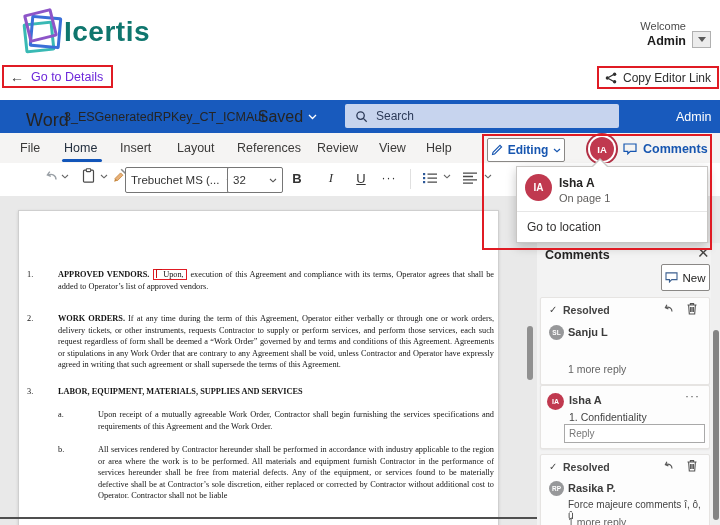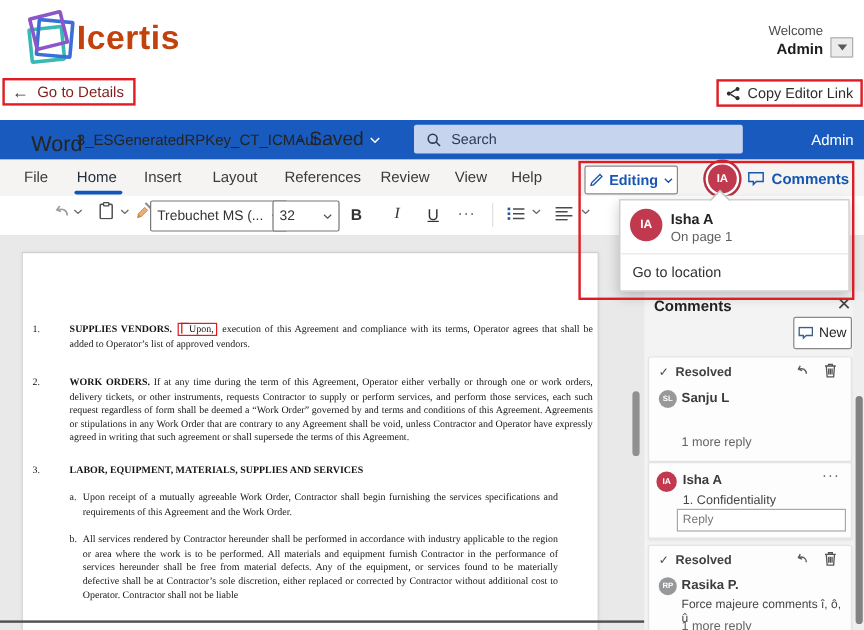--- a/index.html
+++ b/index.html
@@ -8,31 +8,31 @@
   .abs{position:absolute}
   svg{display:block}
 
   
   .app-header{left:0;top:0;width:720px;height:100px;background:#fff}
   .logo{left:14px;top:8px;width:150px;height:46px}
   .logo-sq{position:absolute;border-radius:2px}
   .sq-teal{left:10px;top:14px;width:24px;height:24px;border:3px solid #39b9b4;transform:rotate(-6deg)}
   .sq-blue{left:16px;top:8px;width:25px;height:26px;border:3px solid #3a6fd8;transform:rotate(5deg)}
   .sq-purple{left:12px;top:3px;width:23px;height:23px;border:3px solid #8d55c8;transform:rotate(-14deg)}
-  .logo-word{position:absolute;left:50px;top:8px;font-size:28px;font-weight:700;color:#c2410c;letter-spacing:.5px}
+  .logo-word{position:absolute;left:50px;top:8px;font-size:28px;font-weight:700;color:#0f766e;letter-spacing:.5px}
   .welcome-wrap{left:600px;top:20px;width:86px;text-align:right;line-height:1.25}
   .welcome-label{font-size:11px;color:#4a4a4a}
   .welcome-user{font-size:12.5px;font-weight:700;color:#1c1c1c}
   .user-caret-btn{left:692px;top:31px;width:17px;height:15px;background:#ececec;border:1px solid #b0b0b0;
                   display:flex;align-items:center;justify-content:center;cursor:pointer}
   .caret-down{width:0;height:0;border-left:4px solid transparent;border-right:4px solid transparent;border-top:5px solid #5a5a5a}
   .redbox{border:2px solid #e01b24}
   .goto-details{left:2px;top:65px;height:19px;padding:0 8px 0 6px;display:flex;align-items:center;gap:7px;cursor:pointer}
   .goto-details .arr{font-size:14px;color:#3a3a3a;line-height:1}
-  .goto-details .lbl{font-size:12.5px;color:#7f1d1d}
+  .goto-details .lbl{font-size:12.5px;color:#6d28d9}
   .copy-link{left:597px;top:66px;height:19px;padding:0 6px;display:flex;align-items:center;gap:6px;cursor:pointer}
   .copy-link .lbl{font-size:12px;color:#2e2e2e}
 
   
   .word-bar{left:0;top:100px;width:720px;height:33px;background:#185abd;color:#fff}
   .wb-app{left:26px;top:0;height:41px;font-size:18px;font-weight:400;display:flex;align-items:center}
   .wb-title{left:64px;top:0;height:33px;font-size:12.5px;display:flex;align-items:center}
   .wb-saved{left:248px;top:0;height:33px;font-size:16px;display:flex;align-items:center;gap:5px;cursor:pointer}
   .wb-search{left:345px;top:104px;width:264px;height:24px;background:#c7d4ee;border-radius:2px;
              display:flex;align-items:center;gap:8px;padding-left:10px;cursor:text}
@@ -65,21 +65,21 @@
 
   
   .content{left:0;top:196px;width:720px;height:329px;background:#e9e9e9}
   .doc-page{left:18px;top:210px;width:479px;height:315px;background:#fff;border:1px solid #cfcfcf;
             box-shadow:0 1px 3px rgba(0,0,0,.12);overflow:hidden}
   .para{position:absolute;left:0;width:479px;font-family:"Liberation Serif",serif;font-size:8.3px;
         line-height:11.5px;color:#141414}
   .pnum{position:absolute;left:8px;top:0}
   .pnum.sub{left:39px}
   .ptext{margin-left:39px;width:436px;text-align:justify}
-  .ptext.sub{margin-left:50px;width:396px}
+  .ptext.sub{margin-left:79px;width:396px}
   .ins-box{border:1.5px solid #e01b24;padding:0 2px;margin:0 1px;white-space:nowrap}
   .ins-caret{display:inline-block;width:5px;height:8px;border-left:1.6px solid #cc1111;border-top:1.6px solid #cc1111;
              vertical-align:-1px;margin-right:1px}
   .doc-scroll{left:527px;top:326px;width:6px;height:54px;background:#909090;border-radius:3px}
   .viewport-edge{left:0;top:517px;width:537px;height:2px;background:#4f4f4f}
 
   
   .popup{left:516px;top:166px;width:190px;height:75px;background:#fff;border:1px solid #c8c6c4;
          box-shadow:0 4px 10px rgba(0,0,0,.22)}
   .popup .tri-b{position:absolute;left:74px;top:-9px;width:0;height:0;
@@ -272,21 +272,21 @@
       <polyline points="1,1 4,3.8 7,1" fill="none" stroke="#666" stroke-width="1.1"></polyline>
     </svg>
 </span>
 
 <div class="abs content"></div>
 
 <div class="abs doc-page">
   <div class="para" style="top:58px">
     <span class="pnum">1.</span>
     <div class="ptext">
-      <b>SUPPLIES VENDORS.</b>
+      <b>APPROVED VENDORS.</b>
       <span class="ins-box"><span class="ins-caret"></span><span>Upon,</span></span>
       <span>execution of this Agreement and compliance with its terms, Operator agrees that shall be added to Operator’s list of approved vendors.</span>
     </div>
   </div>
   <div class="para" style="top:102px">
     <span class="pnum">2.</span>
     <div class="ptext">
       <b>WORK ORDERS.</b>
       <span>If at any time during the term of this Agreement, Operator either verbally or through one or work orders, delivery tickets, or other instruments, requests Contractor to supply or perform services, and perform those services, each such request regardless of form shall be deemed a “Work Order” governed by and terms and conditions of this Agreement. Agreements or stipulations in any Work Order that are contrary to any Agreement shall be void, unless Contractor and Operator have expressly agreed in writing that such agreement or shall supersede the terms of this Agreement.</span>
     </div>

